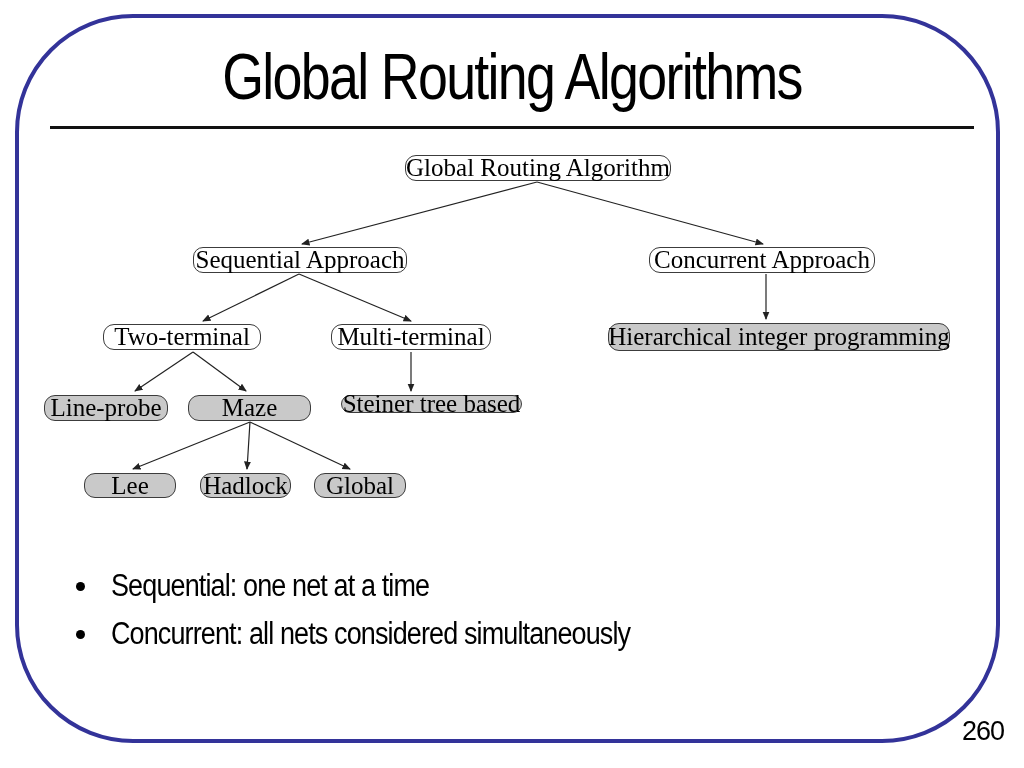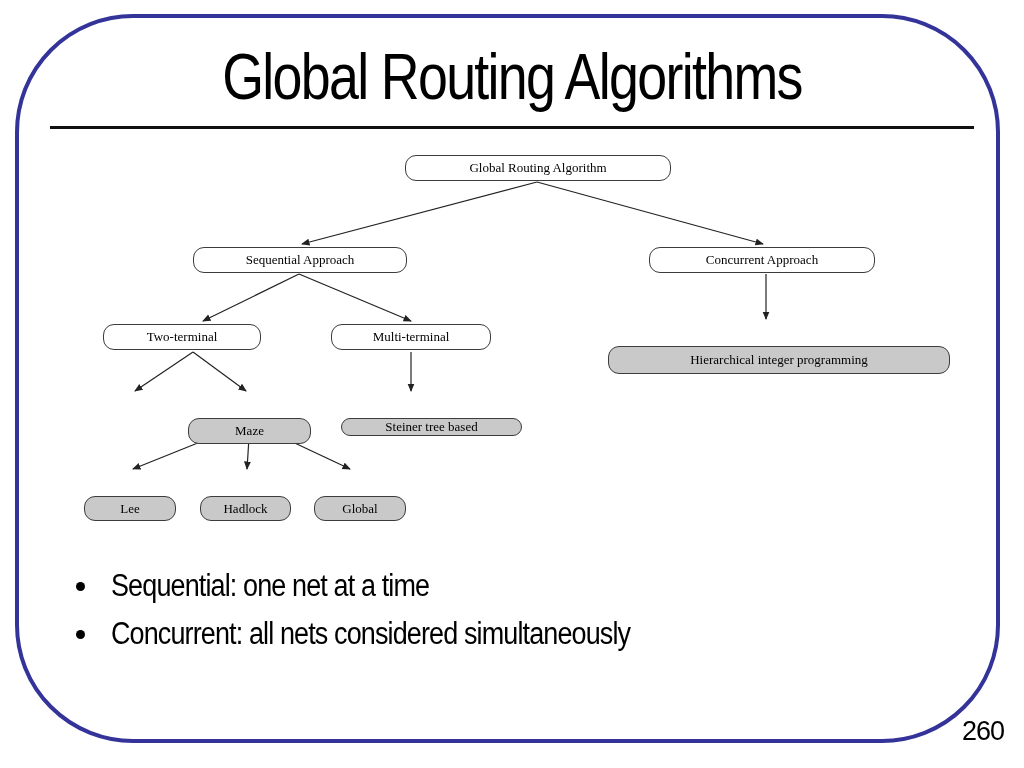--- a/index.html
+++ b/index.html
@@ -65,28 +65,27 @@
   }
   .node {
     position: absolute;
     box-sizing: border-box;
     display: flex;
     align-items: center;
     justify-content: center;
     border: 1.5px solid #3c3c3c;
     border-radius: 11px;
     font-family: "Liberation Serif", serif;
-    font-size: 13px;
+    font-size: 25px;
     color: #000000;
     white-space: nowrap;
     background: #ffffff;
   }
   .node.gray {
     background: #c9c9c9;
-    margin-top: 23px;
   }
   .bullets {
     position: absolute;
     left: 58px;
     top: 550px;
     margin: 12px;
     padding: 0;
     list-style: none;
   }
   .bullets li {
@@ -150,30 +149,31 @@
         <line x1="193" y1="352" x2="246" y2="391" marker-end="url(#arrow)"></line>
         <line x1="411" y1="352" x2="411" y2="391" marker-end="url(#arrow)"></line>
         <line x1="250" y1="422" x2="133" y2="469" marker-end="url(#arrow)"></line>
         <line x1="250" y1="422" x2="247" y2="469" marker-end="url(#arrow)"></line>
         <line x1="250" y1="422" x2="350" y2="469" marker-end="url(#arrow)"></line>
       </g>
     </svg>
 
     <div class="node" style="left:405px; top:155px; width:266px; height:26px;">Global Routing Algorithm</div>
 
-    <div class="node" style="left:193px; top:247px; width:214px; height:26px;">Sequential Approach</div>
+    <div class="node" style="left:193px; top:247px; width:214px; height:26px;border-radius:10px;">Sequential Approach</div>
 
     <div class="node" style="left:649px; top:247px; width:226px; height:26px;">Concurrent Approach</div>
 
     <div class="node" style="left:103px; top:324px; width:158px; height:26px;">Two-terminal</div>
 
     <div class="node" style="left:331px; top:324px; width:160px; height:26px;">Multi-terminal</div>
 
     <div class="node gray" style="left:608px; top:323px; width:342px; height:28px;">Hierarchical integer programming</div>
 
+    <div class="node gray" style="left:44px; top:395px; width:124px; height:26px;">Line-probe</div>
 
     <div class="node gray" style="left:188px; top:395px; width:123px; height:26px;">Maze</div>
 
     <div class="node gray" style="left:341px; top:395px; width:181px; height:18px;text-align:center;">Steiner tree based</div>
 
     <div class="node gray" style="left:84px; top:473px; width:92px; height:25px;">Lee</div>
 
     <div class="node gray" style="left:200px; top:473px; width:91px; height:25px;">Hadlock</div>
 
     <div class="node gray" style="left:314px; top:473px; width:92px; height:25px;">Global</div>

